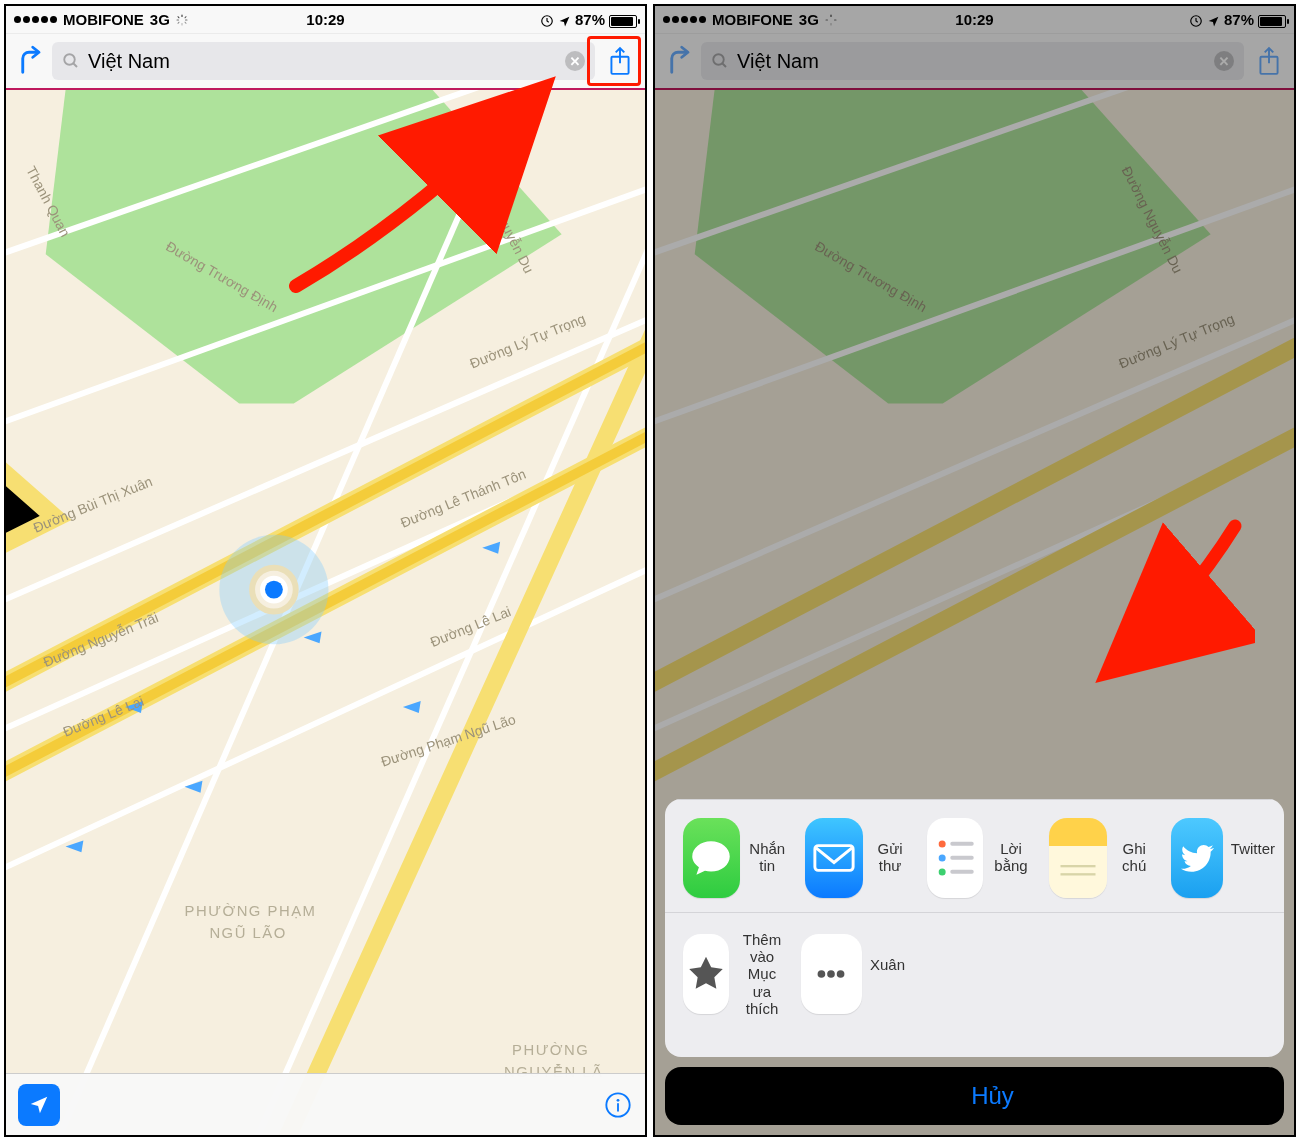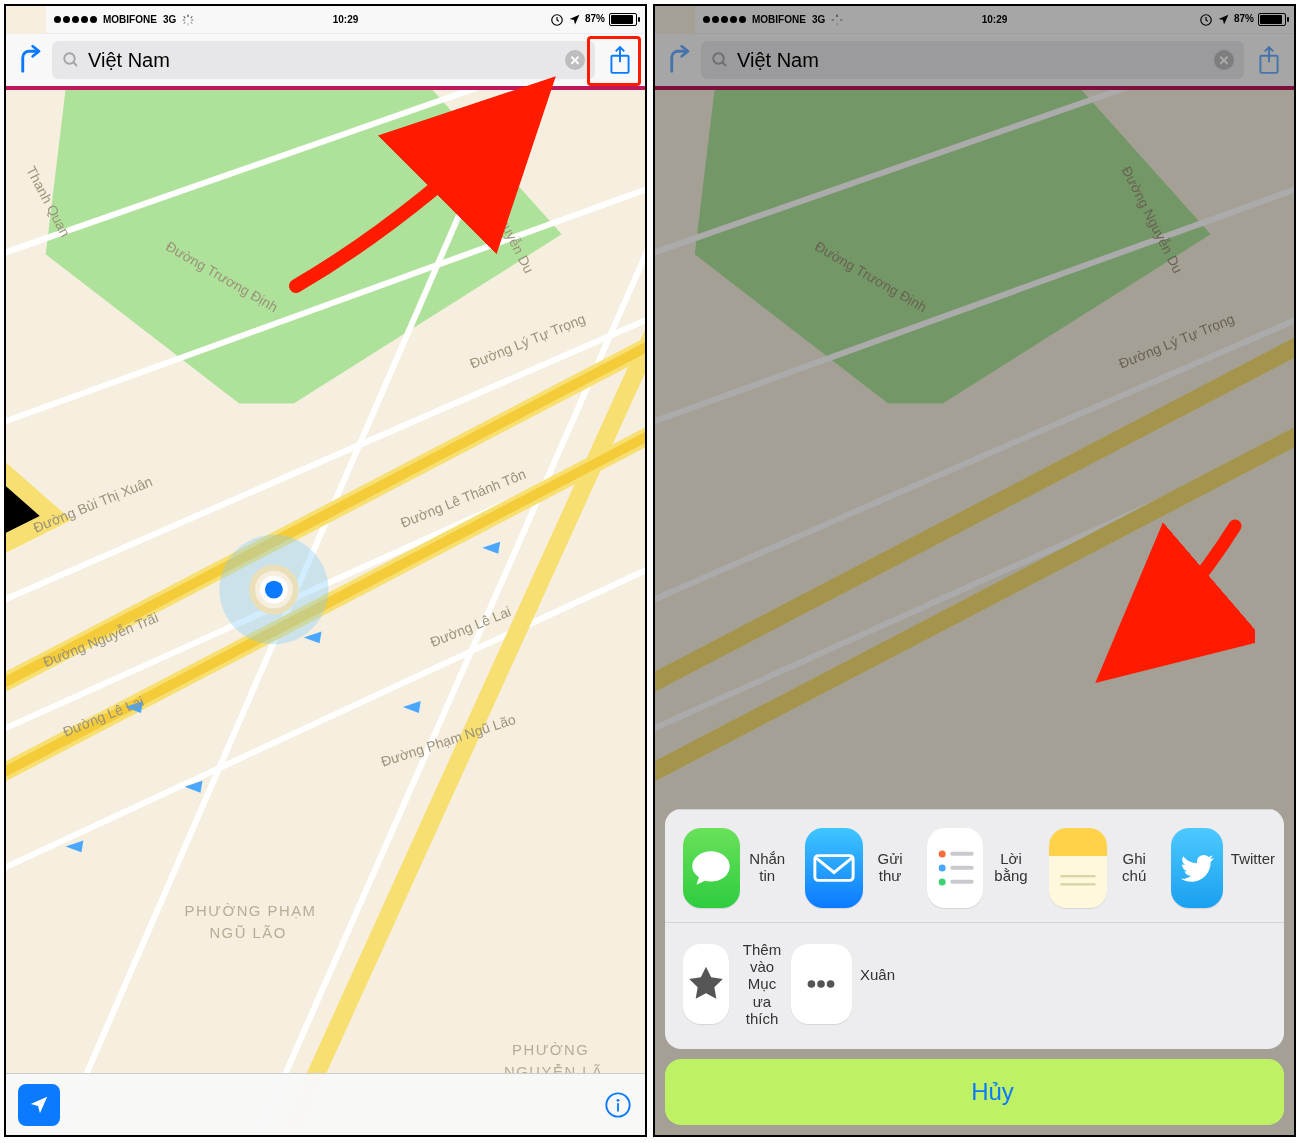--- a/index.html
+++ b/index.html
@@ -22,41 +22,40 @@
   }
   
   .status-bar {
     height: 28px;
     background: #f8f8f8;
     border-bottom: 1px solid rgba(0,0,0,.05);
     display: flex;
     align-items: center;
     justify-content: space-between;
     padding: 0 8px;
-    font-size: 10px;
+    font-size: 15px;
     font-weight: 600;
     color: #000;
     position: relative;
     z-index: 5;
-    margin-left: 40px;
   }
   .status-left { display: flex; align-items: center; gap: 6px; }
   .dots { display: flex; gap: 2px; }
   .dots span { width: 7px; height: 7px; border-radius: 50%; background: #000; }
-  .status-right { display: flex; align-items: flex-start; gap: 4px; }
+  .status-right { display: flex; align-items: flex-end; gap: 4px; }
   .battery { display:inline-flex; align-items:center; gap:2px;}
   .battery-body { width: 28px; height: 13px; border: 1.5px solid #000; border-radius: 2px; position: relative; }
   .battery-body::after { content:""; position:absolute; right:-4px; top:3px; width:2.5px; height:5px; background:#000; border-radius:1px;}
   .battery-fill { position:absolute; left:1px; top:1px; bottom:1px; width:85%; background:#000; border-radius:1px;}
   .spinner { width:12px; height:12px; }
   
   .nav {
     height: 56px;
     background: #f8f8f8;
-    border-bottom: 4px solid #be185d;
+    border-bottom: 2px solid #be185d;
     display: flex;
     align-items: center;
     padding: 0 8px;
     gap: 8px;
     position: relative;
     z-index: 5;
   }
   .turn-icon { width: 30px; height: 34px; color:#0b7aff; }
   .search-field {
     flex: 1;
@@ -129,24 +128,24 @@
   .app {
     width:104px; text-align:center; flex-shrink:0;
     display:flex; align-items:center; gap:8px;
   }
   .app .ic {
     width:80px; height:80px; border-radius:18px;
     display:flex; align-items:center; justify-content:center;
     box-shadow:0 1px 1px rgba(0,0,0,.1);
   }
   .app .lab { font-size:15px; color:#333; line-height:1.15; min-height:36px;}
-  .action-row { display:flex; gap:4px; padding:18px 10px 22px 18px; }
+  .action-row { display:flex; gap:14px; padding:18px 10px 40px 18px; }
   .action .ic { background:#fff; color:#555;}
   .cancel-btn {
-    margin-top:10px; height:66px; background:#bef264; border-radius:16px;
+    margin-top:10px; height:58px; background:#000000; border-radius:16px;
     display:flex; align-items:center; justify-content:center;
     font-size:24px; color:#0b7aff; font-weight:500;padding-left:36px;
   }
   
   .ic-messages { background: linear-gradient(#6ae15a,#2ecc40); }
   .ic-mail     { background: linear-gradient(#3fc6ff,#0b7aff); }
   .ic-reminders{ background:#fff; }
   .ic-notes    { background: linear-gradient(#ffd24a 0,#ffd24a 35%,#fff8dc 35%,#fff8dc 100%); }
   .ic-twitter  { background: linear-gradient(#4dc9ff,#1aa0f0); }
 </style>

